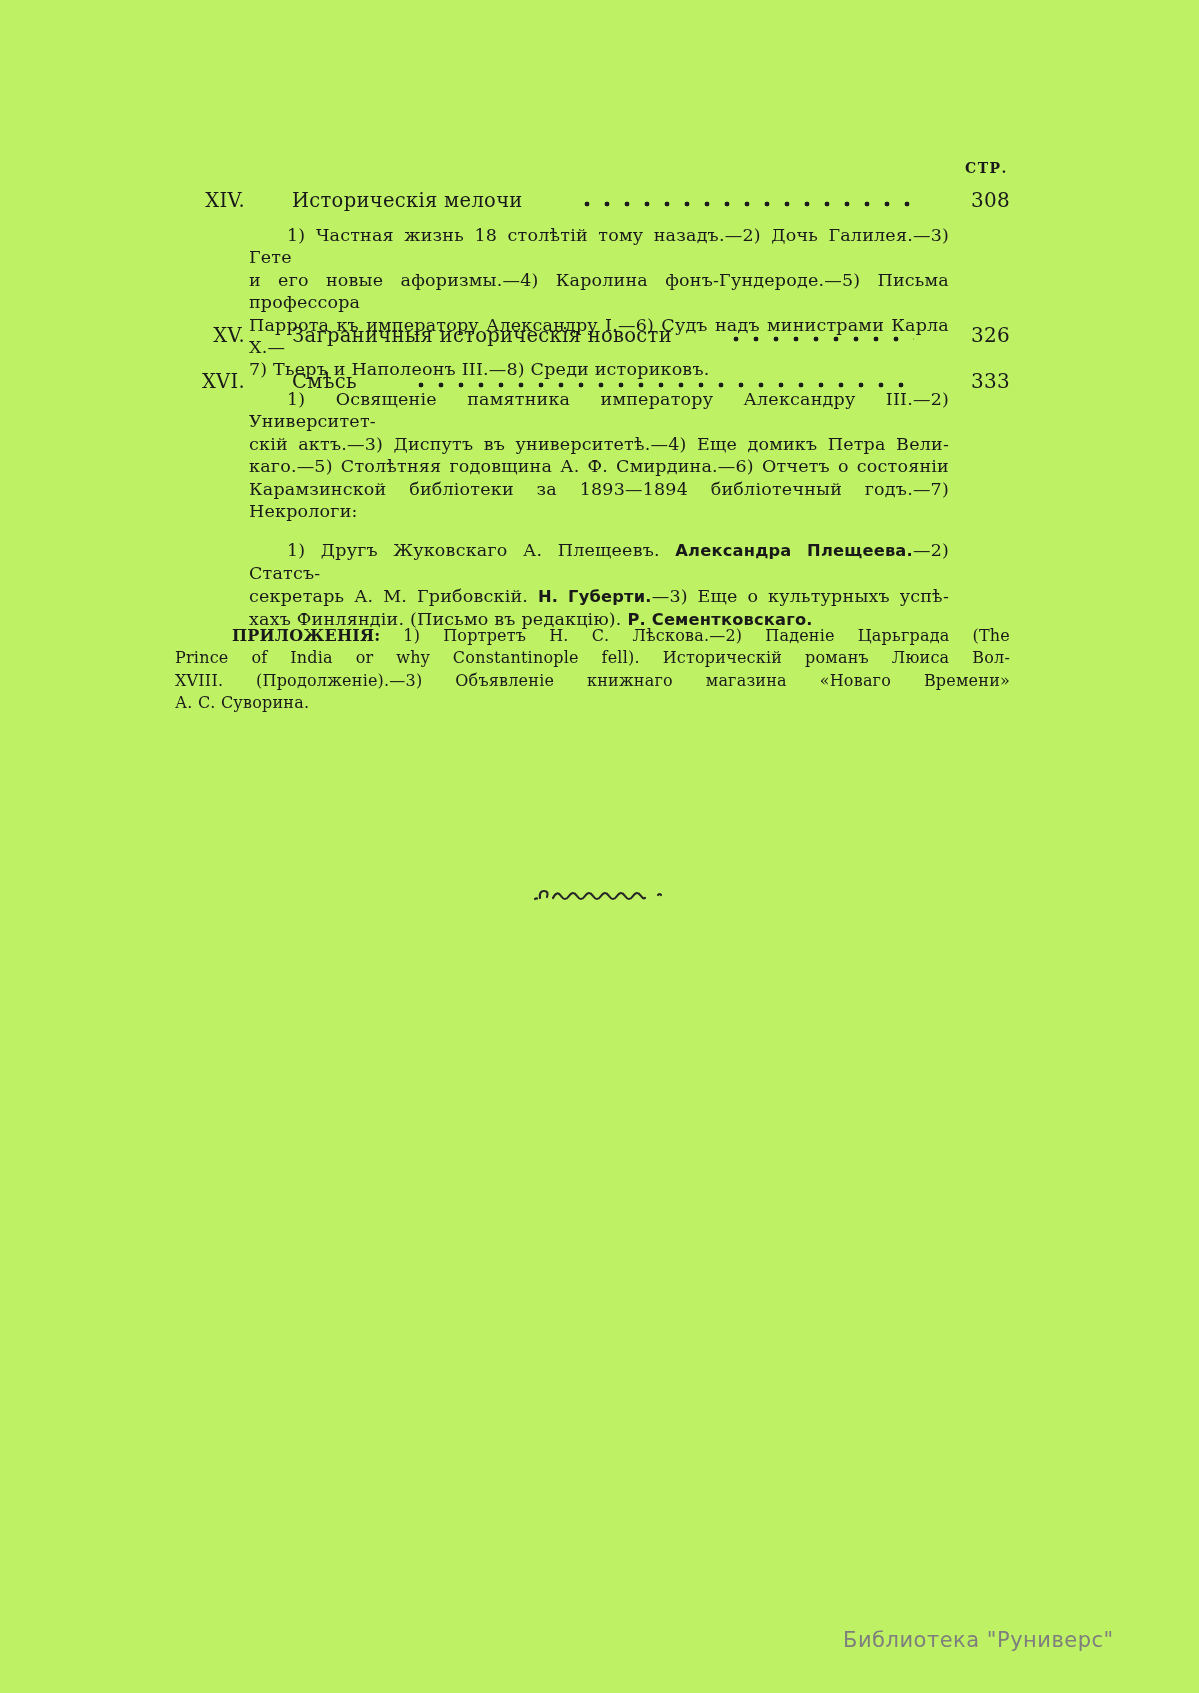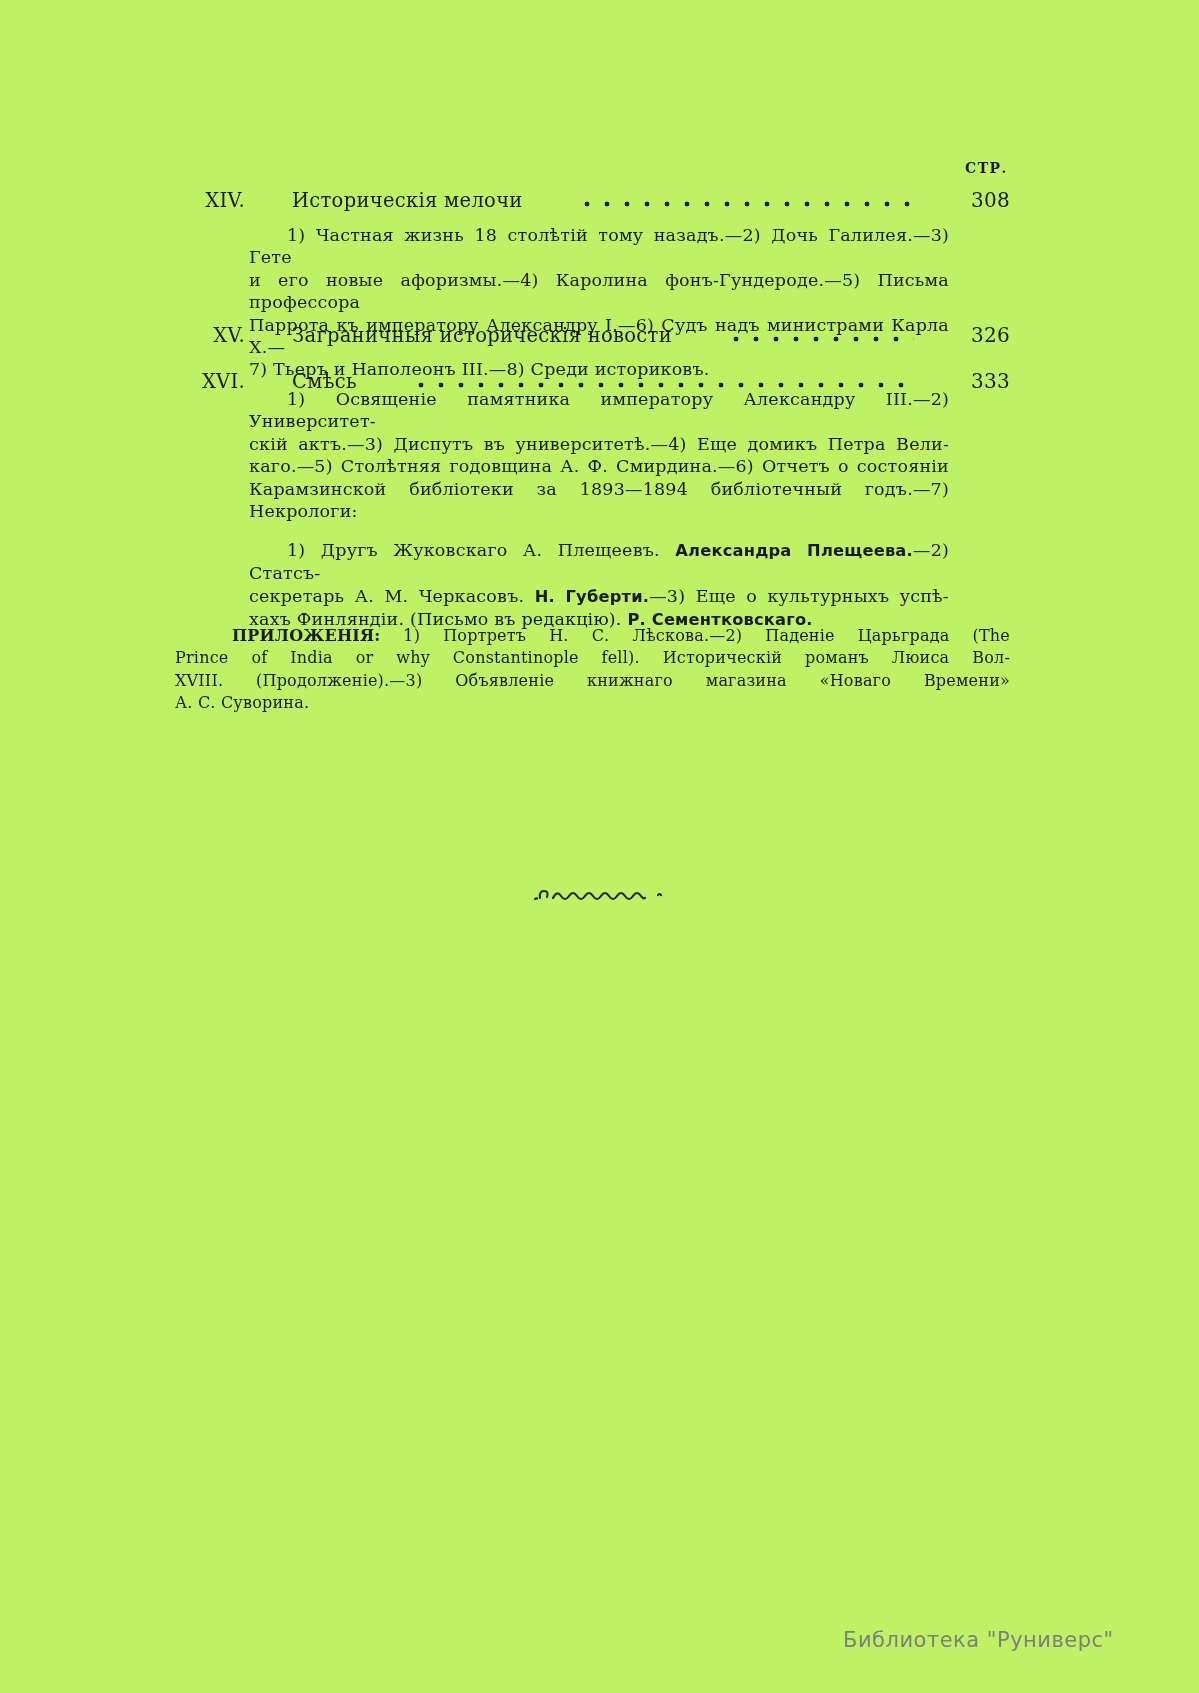--- a/index.html
+++ b/index.html
@@ -107,21 +107,21 @@
   </div>
   <div class="abs desc" style="top:388px">
       <div class="tline"><span class="">1) Освященіе памятника императору Александру III.—2) Университет-</span></div>
       <div class="tline"><span class="">скій актъ.—3) Диспутъ въ университетѣ.—4) Еще домикъ Петра Вели-</span></div>
       <div class="tline"><span class="">каго.—5) Столѣтняя годовщина А. Ф. Смирдина.—6) Отчетъ о состояніи</span></div>
       <div class="tline"><span class="">Карамзинской библіотеки за 1893—1894 библіотечный годъ.—7) Некрологи:</span></div>
     </div>
 
   <div class="abs desc" style="top:539px">
       <div class="tline"><span class="">1) Другъ Жуковскаго А. Плещеевъ. </span><span class="b sans">Александра Плещеева.</span><span class="">—2) Статсъ-</span></div>
-      <div class="tline"><span class="">секретарь А. М. Черкасовъ. </span><span class="b sans">Н. Губерти.</span><span class="">—3) Еще о культурныхъ успѣ-</span></div>
+      <div class="tline"><span class="">секретарь А. М. Грибовскій. </span><span class="b sans">Н. Губерти.</span><span class="">—3) Еще о культурныхъ успѣ-</span></div>
       <div class="tline tline-last"><span class="">хахъ Финляндіи. (Письмо въ редакцію). </span><span class="b sans">Р. Сементковскаго.</span></div>
     </div>
 
   <div class="abs appendix" style="top:625px">
       <div class="tline"><span class="b">ПРИЛОЖЕНІЯ:</span><span class=""> 1) Портретъ Н. С. Лѣскова.—2) Паденіе Царьграда (The</span></div>
       <div class="tline"><span class="">Prince of India or why Constantinople fell). Историческій романъ Люиса Вол-</span></div>
       <div class="tline"><span class="">XVIII. (Продолженіе).—3) Объявленіе книжнаго магазина «Новаго Времени»</span></div>
       <div class="tline tline-last"><span class="">А. С. Суворина.</span></div>
     </div>
 

